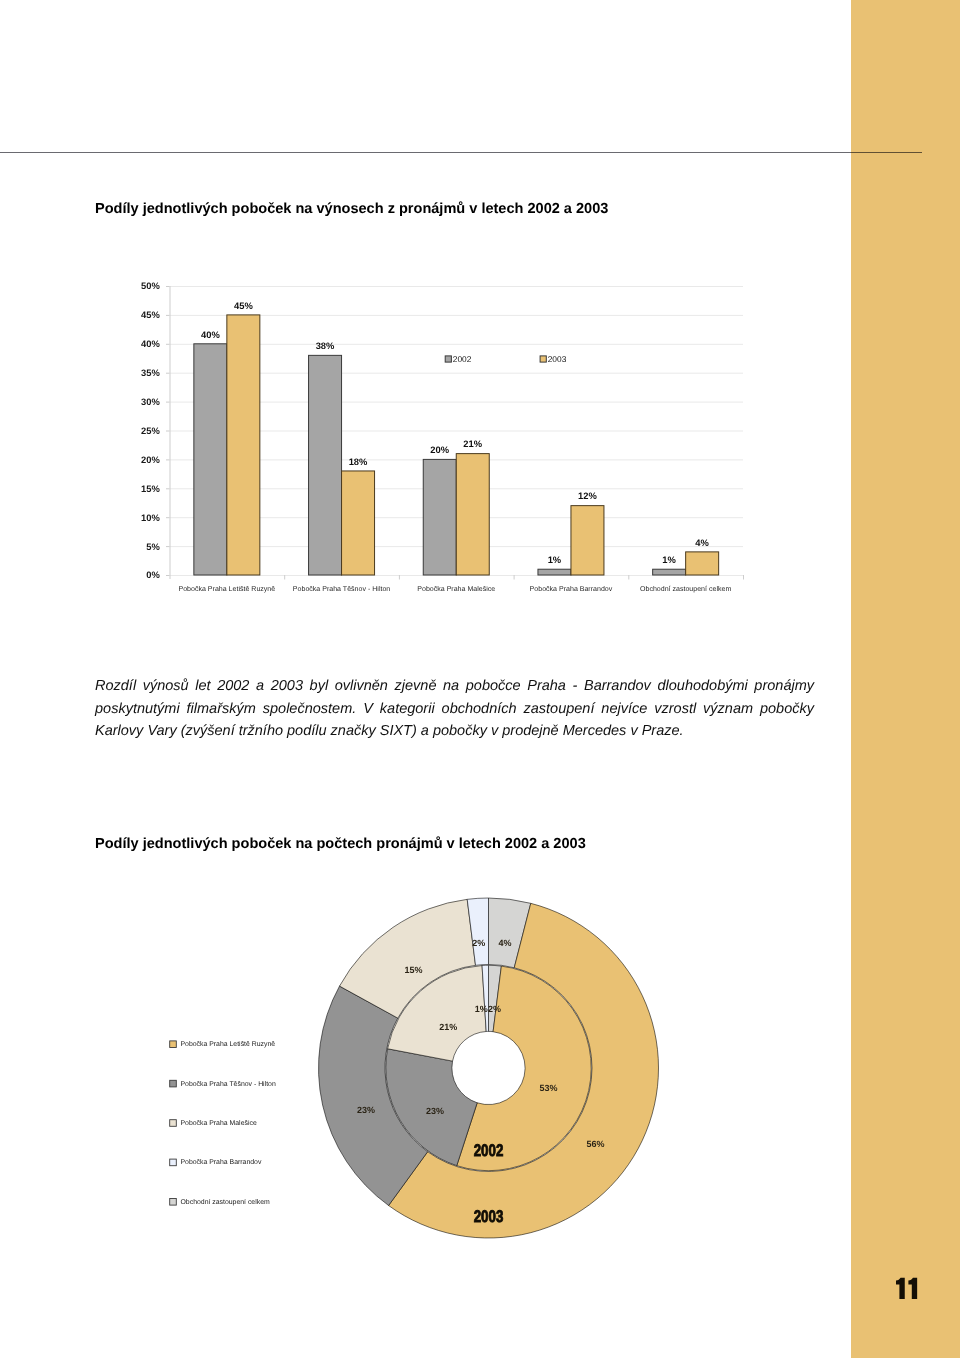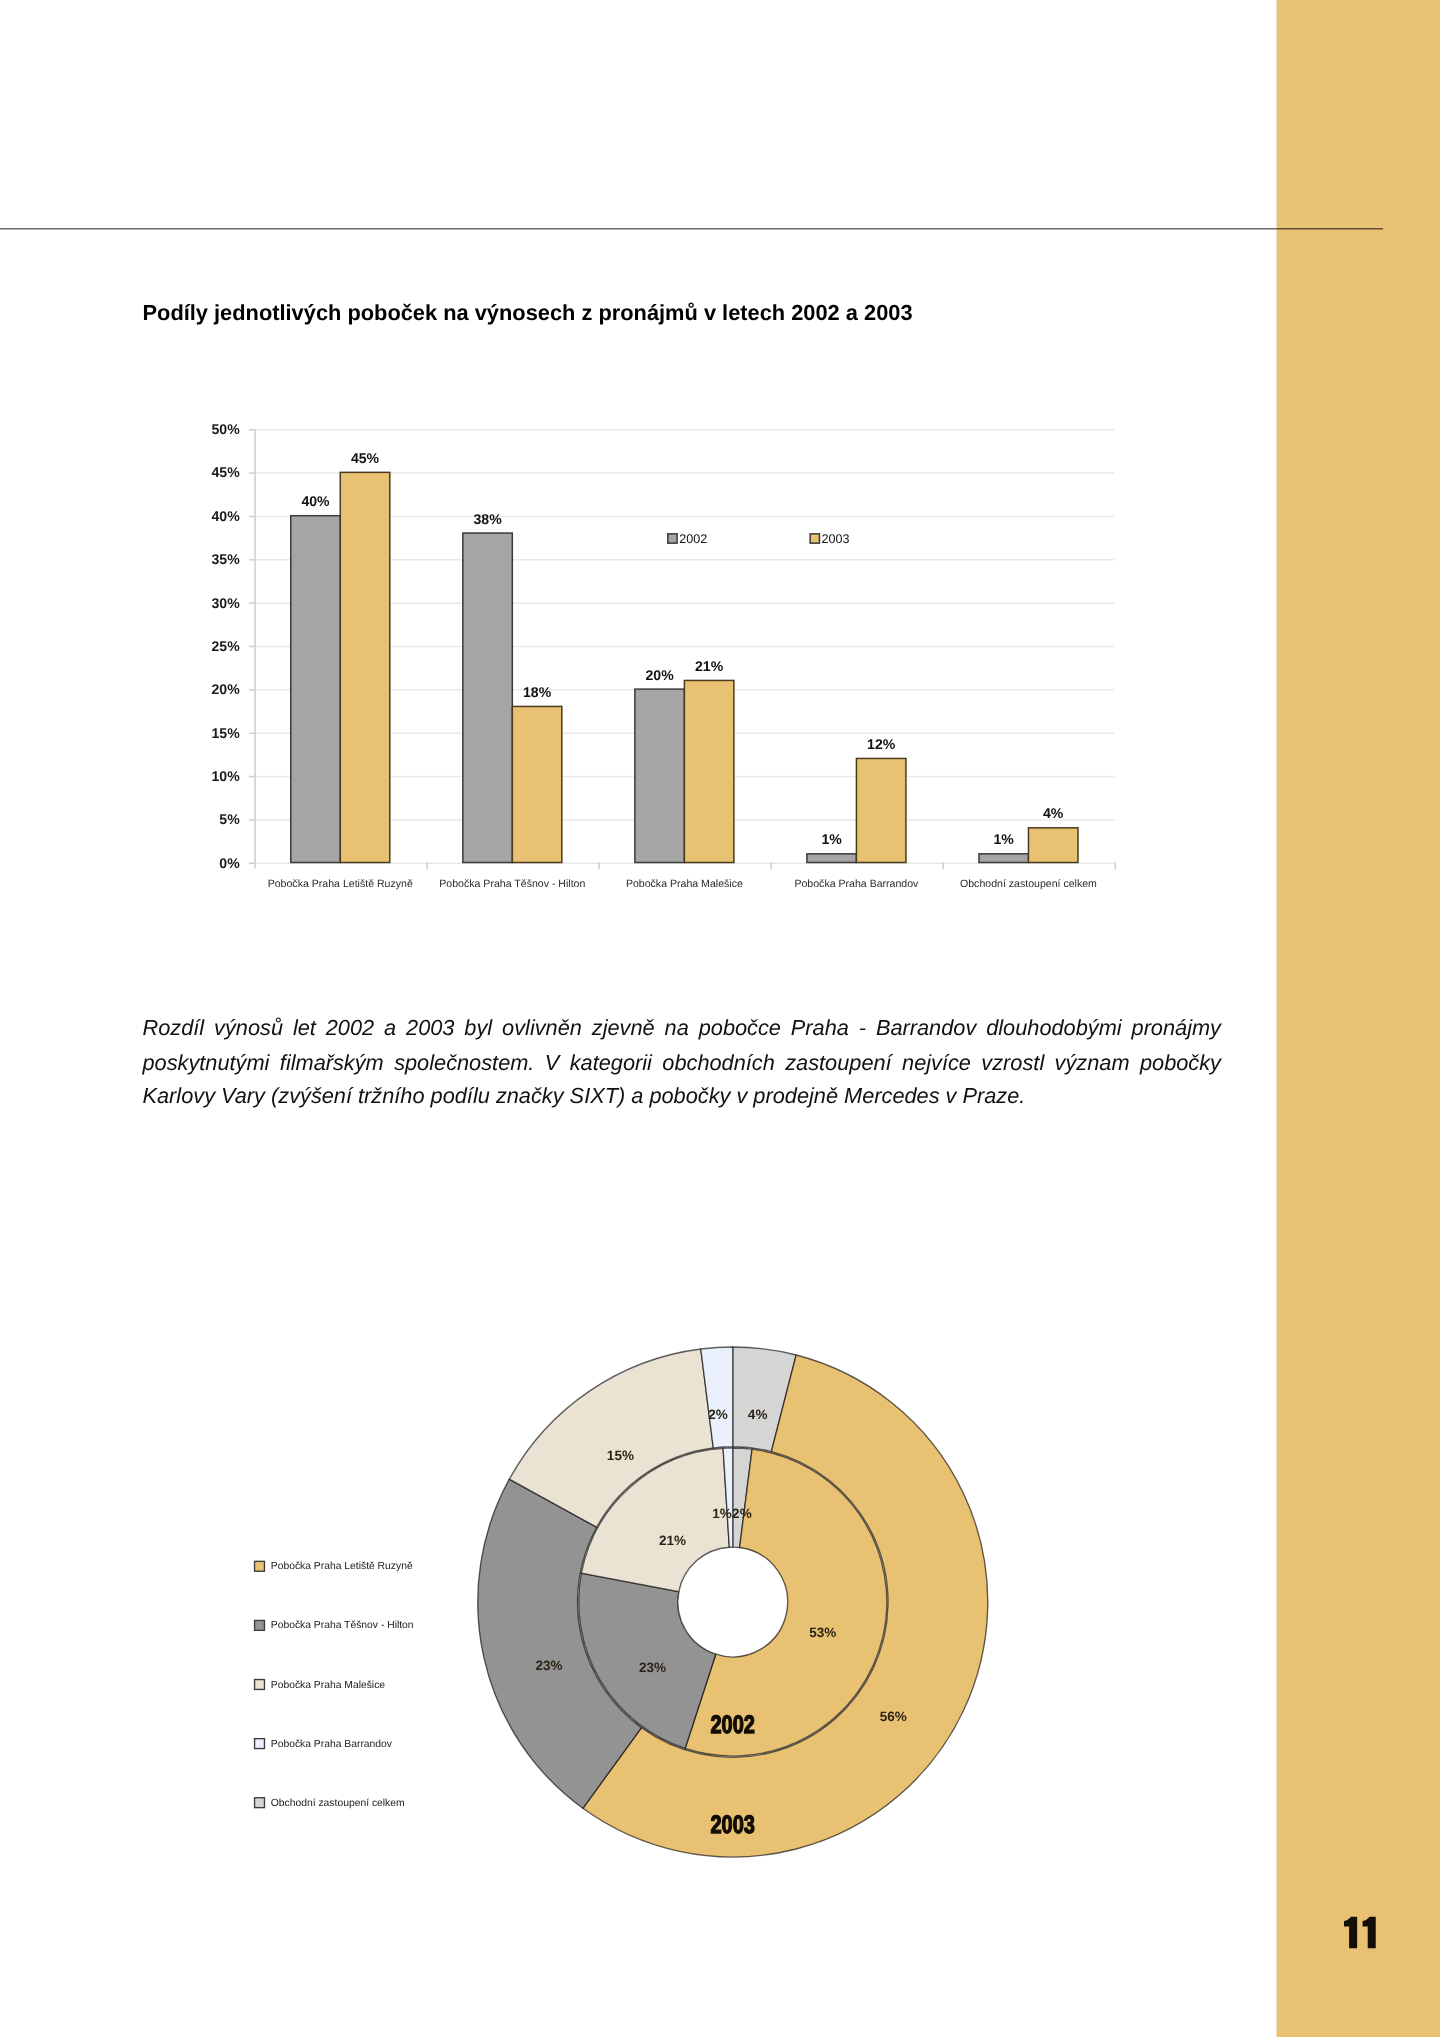--- a/index.html
+++ b/index.html
@@ -118,20 +118,21 @@
       <g>
         <rect x="445.2" y="355.9" width="6.2" height="6.2" fill="#a5a5a5" stroke="#3a3a3a" stroke-width="1"></rect>
         <text x="452.8" y="362.09999999999997" class="lgt">2002</text>
         <rect x="540.1" y="355.9" width="6.2" height="6.2" fill="#e9c173" stroke="#3a3a3a" stroke-width="1"></rect>
         <text x="547.7" y="362.09999999999997" class="lgt">2003</text>
       </g>
     </svg>
 
   <div id="paragraph">Rozdíl výnosů let 2002 a 2003 byl ovlivněn zjevně na pobočce Praha - Barrandov dlouhodobými pronájmy poskytnutými filmařským společnostem. V kategorii obchodních zastoupení nejvíce vzrostl význam pobočky Karlovy Vary (zvýšení tržního podílu značky SIXT) a pobočky v prodejně Mercedes v Praze.</div>
 
+  <div class="sec-title" id="title2">Podíly jednotlivých poboček na počtech pronájmů v letech 2002 a 2003</div>
 
   <svg id="donut-chart" width="960" height="1358">
       <g>
         <path d="M 488.50 898.00 A 170 170 0 0 1 530.78 903.34 L 514.24 967.75 A 103.5 103.5 0 0 0 488.50 964.50 Z" fill="#d5d5d3" class="slice"></path>
         <path d="M 530.78 903.34 A 170 170 0 1 1 388.58 1205.53 L 427.66 1151.73 A 103.5 103.5 0 1 0 514.24 967.75 Z" fill="#e9c173" class="slice"></path>
         <path d="M 388.58 1205.53 A 170 170 0 0 1 339.53 986.10 L 397.80 1018.14 A 103.5 103.5 0 0 0 427.66 1151.73 Z" fill="#939393" class="slice"></path>
         <path d="M 339.53 986.10 A 170 170 0 0 1 467.19 899.34 L 475.53 965.32 A 103.5 103.5 0 0 0 397.80 1018.14 Z" fill="#eae2d2" class="slice"></path>
         <path d="M 467.19 899.34 A 170 170 0 0 1 488.50 898.00 L 488.50 964.50 A 103.5 103.5 0 0 0 475.53 965.32 Z" fill="#eaf0fc" class="slice"></path>
         <path d="M 488.50 965.30 A 102.7 102.7 0 0 1 501.37 966.11 L 493.09 1031.69 A 36.6 36.6 0 0 0 488.50 1031.40 Z" fill="#d5d5d3" class="slice"></path>
         <path d="M 501.37 966.11 A 102.7 102.7 0 1 1 456.76 1165.67 L 477.19 1102.81 A 36.6 36.6 0 1 0 493.09 1031.69 Z" fill="#e9c173" class="slice"></path>

